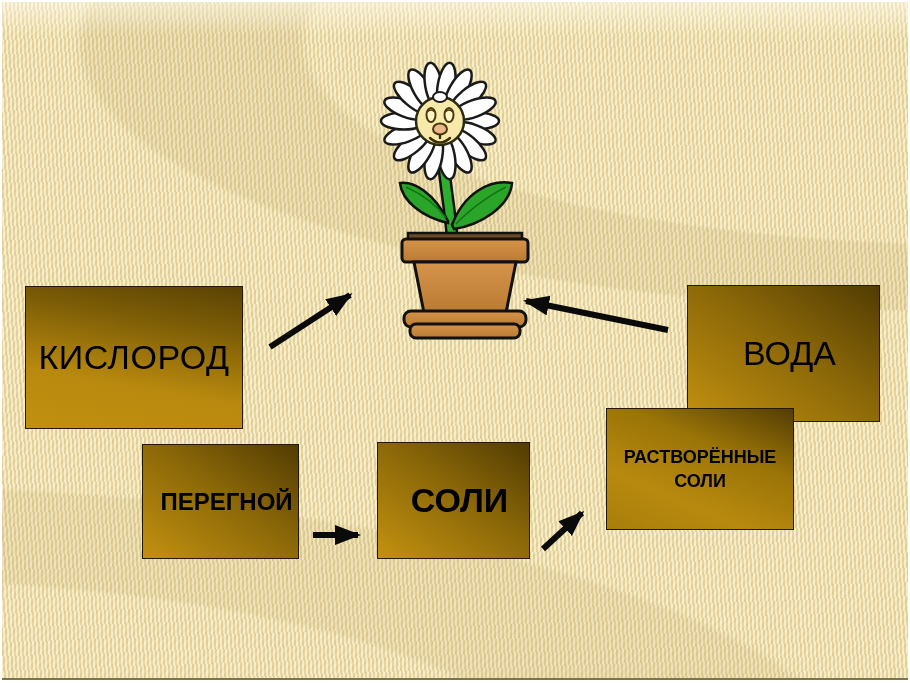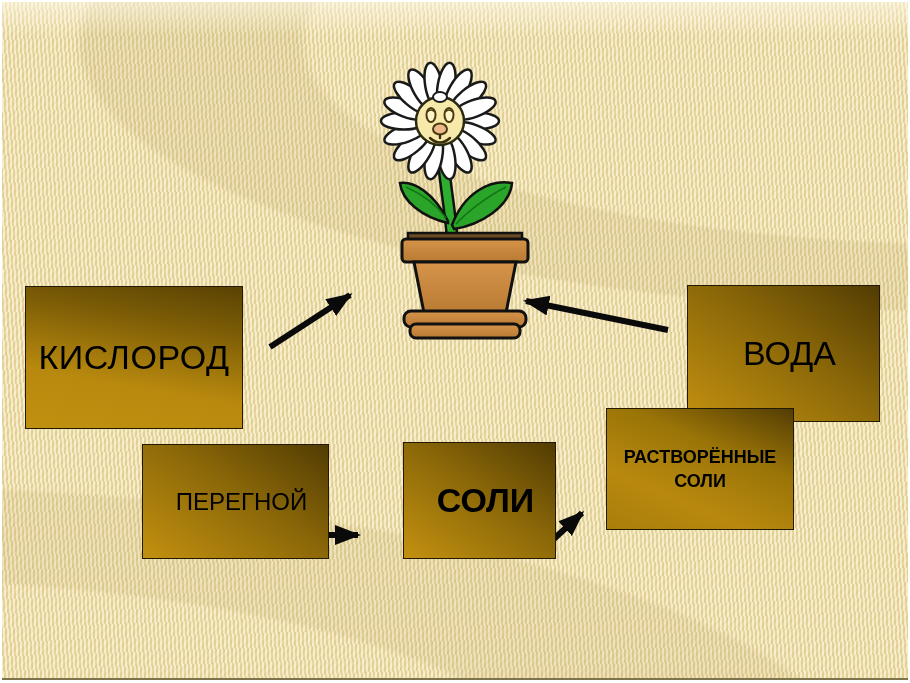--- a/index.html
+++ b/index.html
@@ -20,22 +20,22 @@
   .box{
     position:absolute;display:flex;align-items:center;justify-content:center;
     text-align:center;color:#000;border:1.5px solid #241a02;box-sizing:border-box;
   }
   .grad-v{background:linear-gradient(190deg,#5a4204 0%,#7b5c06 26%,#b8890e 66%,#c09010 100%);}
   .grad-d{background:linear-gradient(215deg,#523c03 0%,#8a6708 45%,#c39110 100%);padding-left:12px;}
   .grad-r{background:linear-gradient(203deg,#533d03 0%,#9a7408 35%,#b8890e 70%,#a87e0a 100%);}
   .box-kislorod{left:23px;top:284px;width:218px;height:143px;font-size:34px;font-weight:400;letter-spacing:0.5px;}
   .box-voda{left:685px;top:283px;width:193px;height:137px;font-size:34px;font-weight:400;z-index:1;}
   .box-rastvorennye{left:604px;top:406px;width:188px;height:122px;font-size:18px;font-weight:700;line-height:1.35;padding:6px 16px;z-index:2;}
-  .box-peregnoi{left:140px;top:442px;width:187px;height:115px;font-size:24px;font-weight:400;}
-  .box-soli{left:375px;top:440px;width:153px;height:117px;font-size:34px;font-weight:700;margin-left:26px;}
+  .box-peregnoi{left:140px;top:442px;width:157px;height:115px;font-size:24px;font-weight:700;}
+  .box-soli{left:375px;top:440px;width:153px;height:117px;font-size:34px;font-weight:700;}
   .arrow-layer{position:absolute;left:0;top:0;width:910px;height:683px;pointer-events:none;}
   .arrow-layer line{stroke:#0a0a0a;stroke-width:6;}
   .flower{position:absolute;left:370px;top:53px;width:160px;height:290px;margin:0;padding:0;}
 </style>
 </head>
 <body>
 
 <div class="slide">
   <div class="canvas">
 

